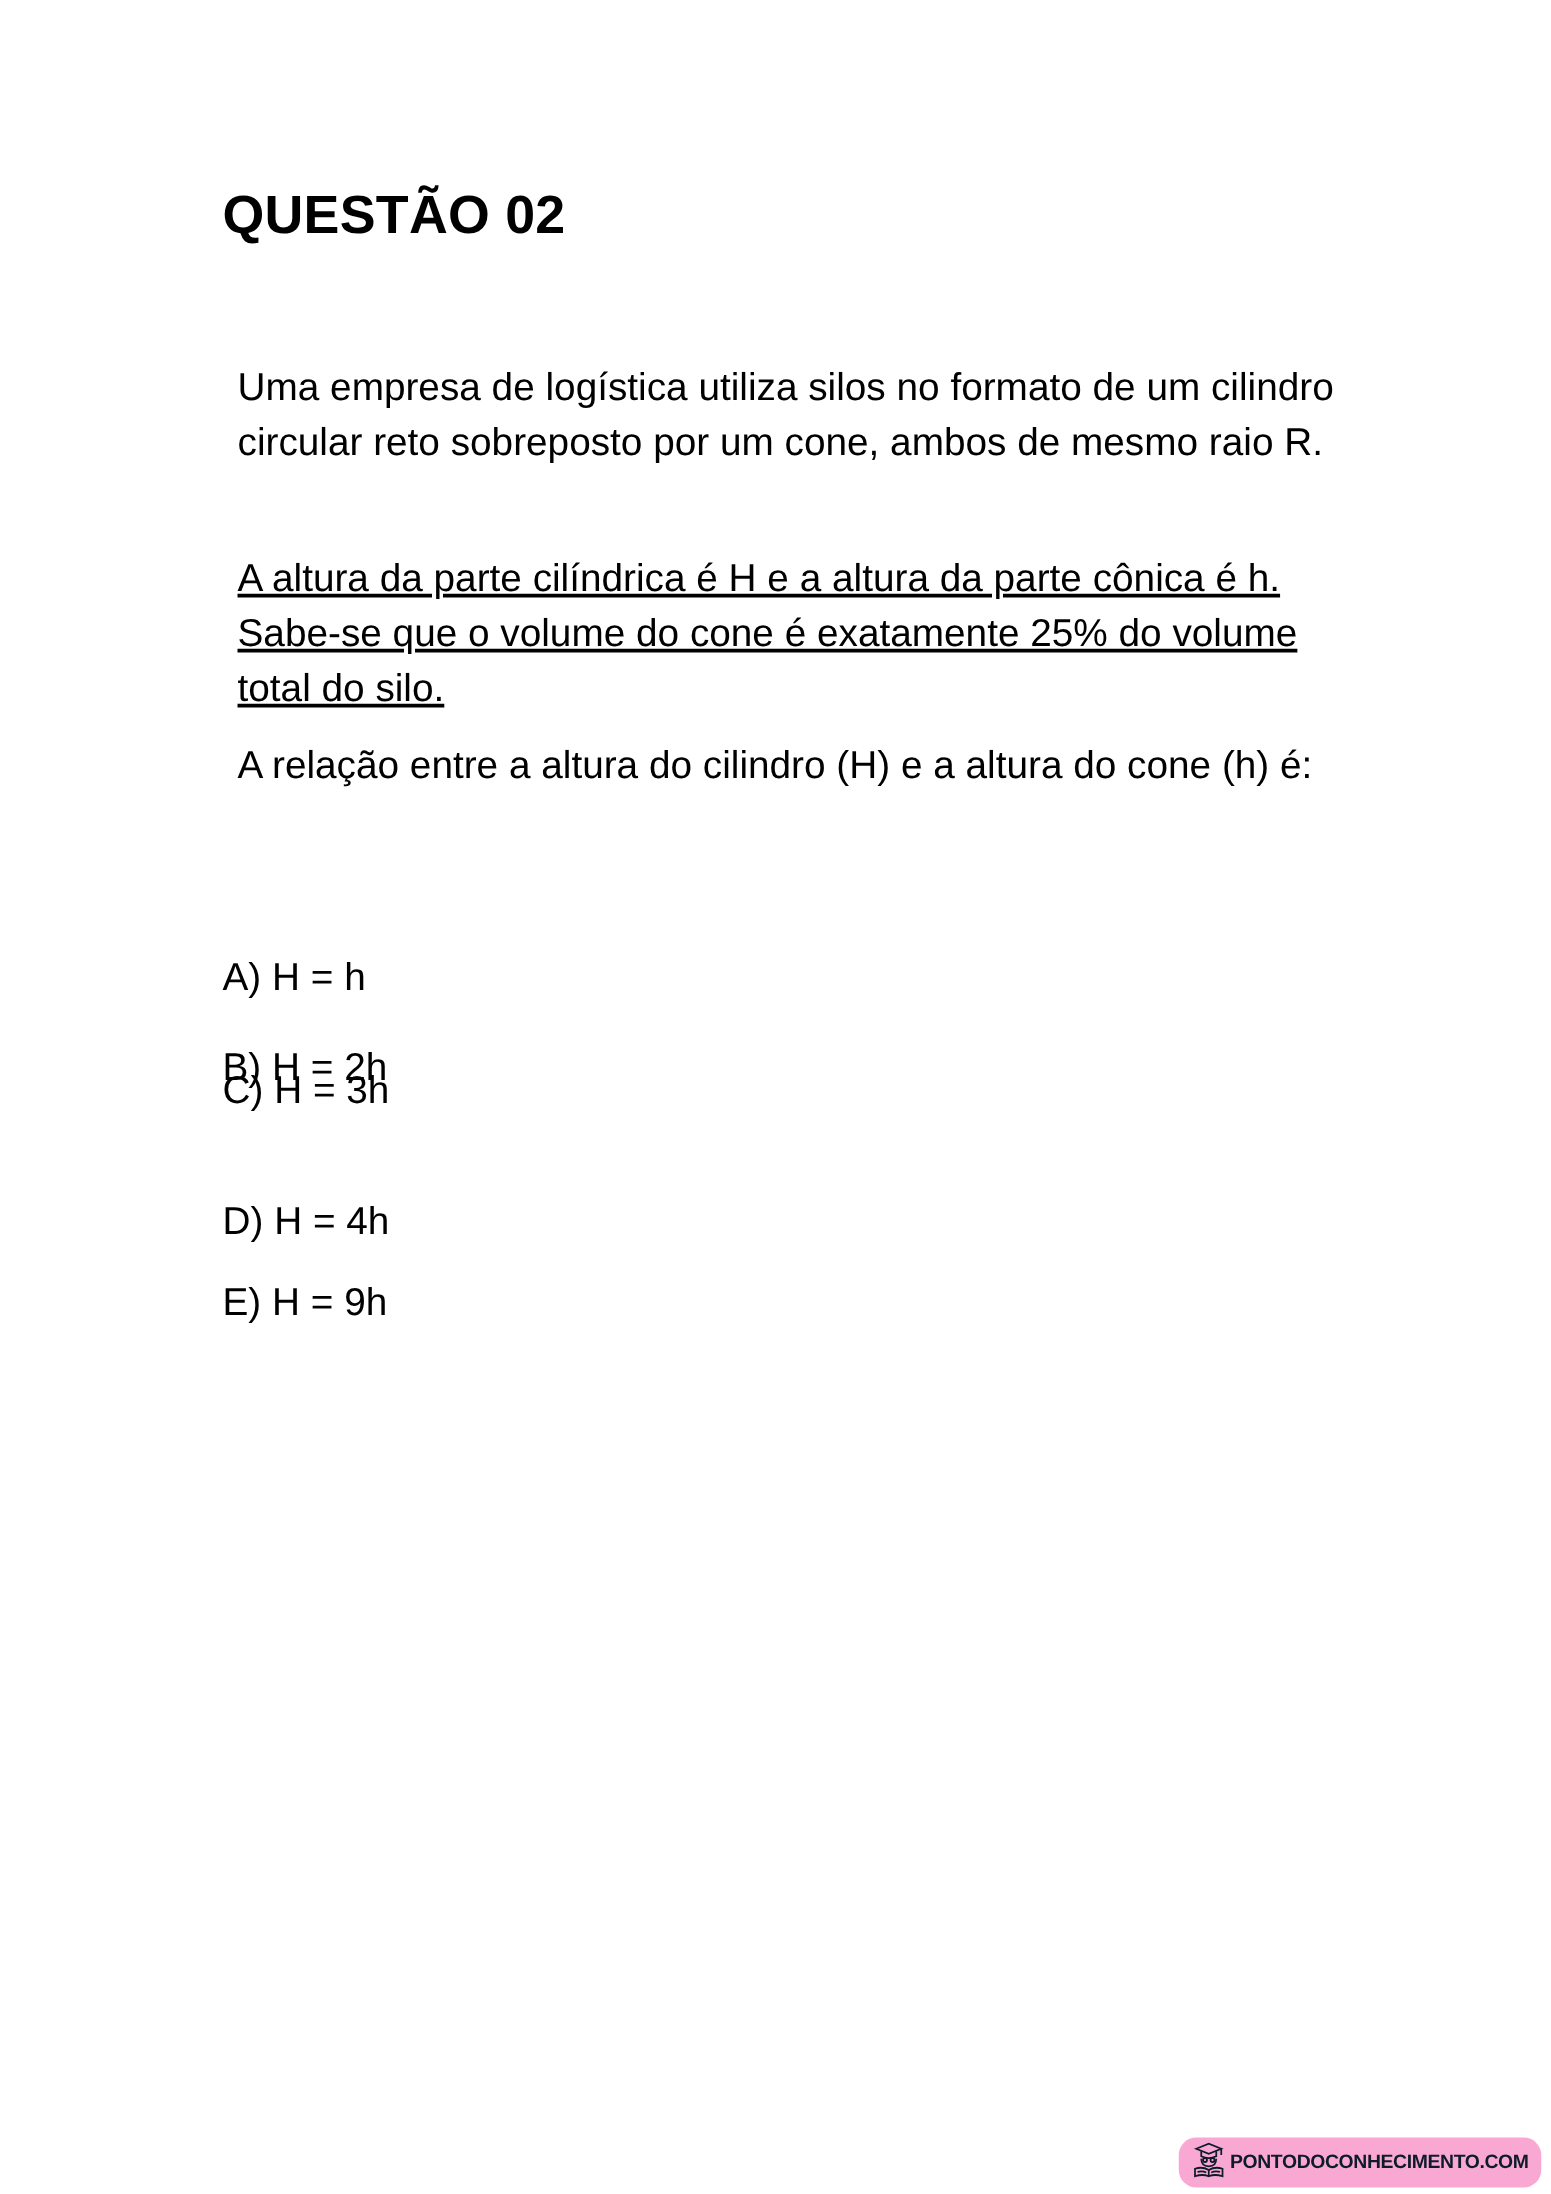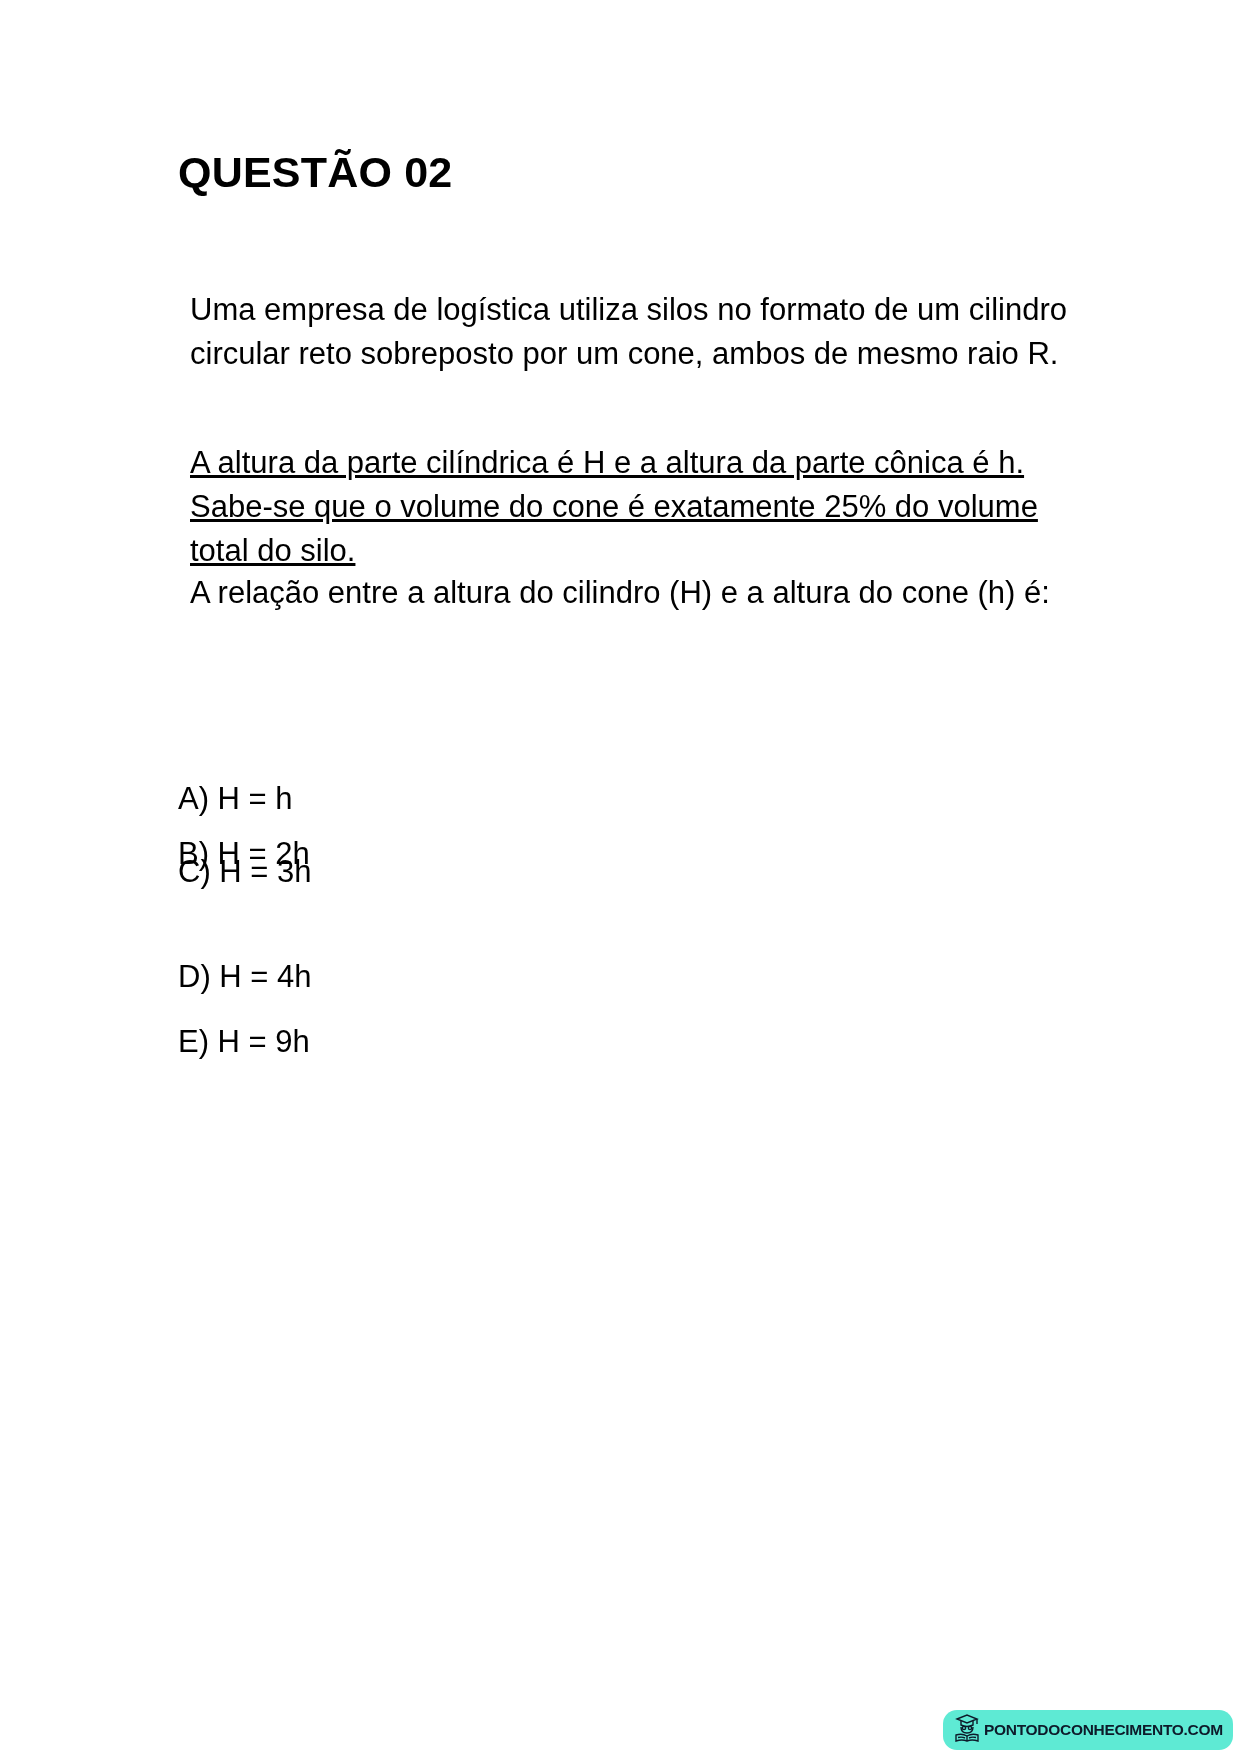--- a/index.html
+++ b/index.html
@@ -13,40 +13,40 @@
     }
     .para {
       position: absolute; left: 178px; width: 880px;
       font-size: 31px; line-height: 44px; margin: 12px;
     }
     .opt {
       position: absolute; left: 178px; font-size: 31px; line-height: 40px; margin: 0;
     }
     .badge {
       position: absolute; left: 943px; top: 1710px; width: 290px; height: 40px;
-      background: #5eead4; border-radius: 14px;
+      background: #f9a8d4; border-radius: 14px;
       display: flex; align-items: center; padding-left: 10px; box-sizing: border-box;
     }
     .badge svg { width: 28px; height: 30px; flex: 0 0 auto; }
     .badge-text {
       font-family: "Liberation Sans", sans-serif; font-size: 15.5px; font-weight: bold;
       color: #0d1b2a; margin-left: 3px; letter-spacing: -0.3px; white-space: nowrap;
     }
   </style>
 </head>
 <body>
 
 <h1 class="title">QUESTÃO 02</h1>
 
 <p class="para" style="top:276px;">Uma empresa de logística utiliza silos no formato de um cilindro circular reto sobreposto por um cone, ambos de mesmo raio R.</p>
 <p class="para" style="top:429px;text-decoration:underline;">A altura da parte cilíndrica é H e a altura da parte cônica é h. Sabe-se que o volume do cone é exatamente 25% do volume total do silo.</p>
-<p class="para" style="top:559px;">A relação entre a altura do cilindro (H) e a altura do cone (h) é:</p>
+<p class="para" style="top:578px;">A relação entre a altura do cilindro (H) e a altura do cone (h) é:</p>
 
 <div>
-  <p class="opt" style="top:762px;margin-top:17px;">A) H = h</p>
+  <p class="opt" style="top:762px;">A) H = h</p>
   <p class="opt" style="top:834px;">B) H = 2h</p>
   <p class="opt" style="top:852px;">C) H = 3h</p>
   <p class="opt" style="top:957px;">D) H = 4h</p>
   <p class="opt" style="top:1022px;">E) H = 9h</p>
 </div>
 
 <div class="badge">
   <span>
     <svg viewBox="0 0 28 30" fill="none" stroke="#0d1b2a" stroke-width="1.4">
       <path d="M4 6 L14 2 L24 6 L14 10 Z"></path>

